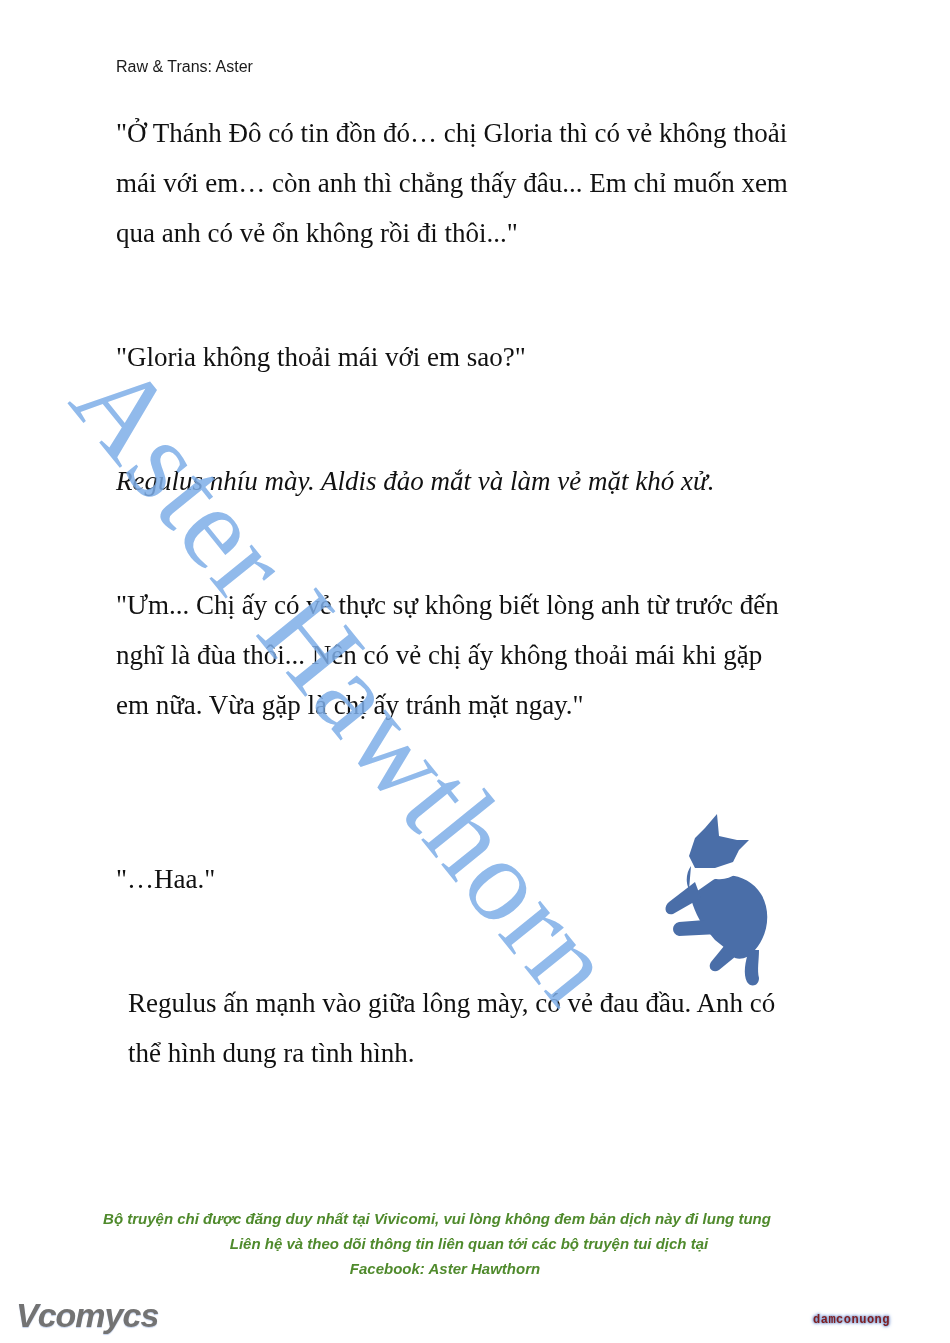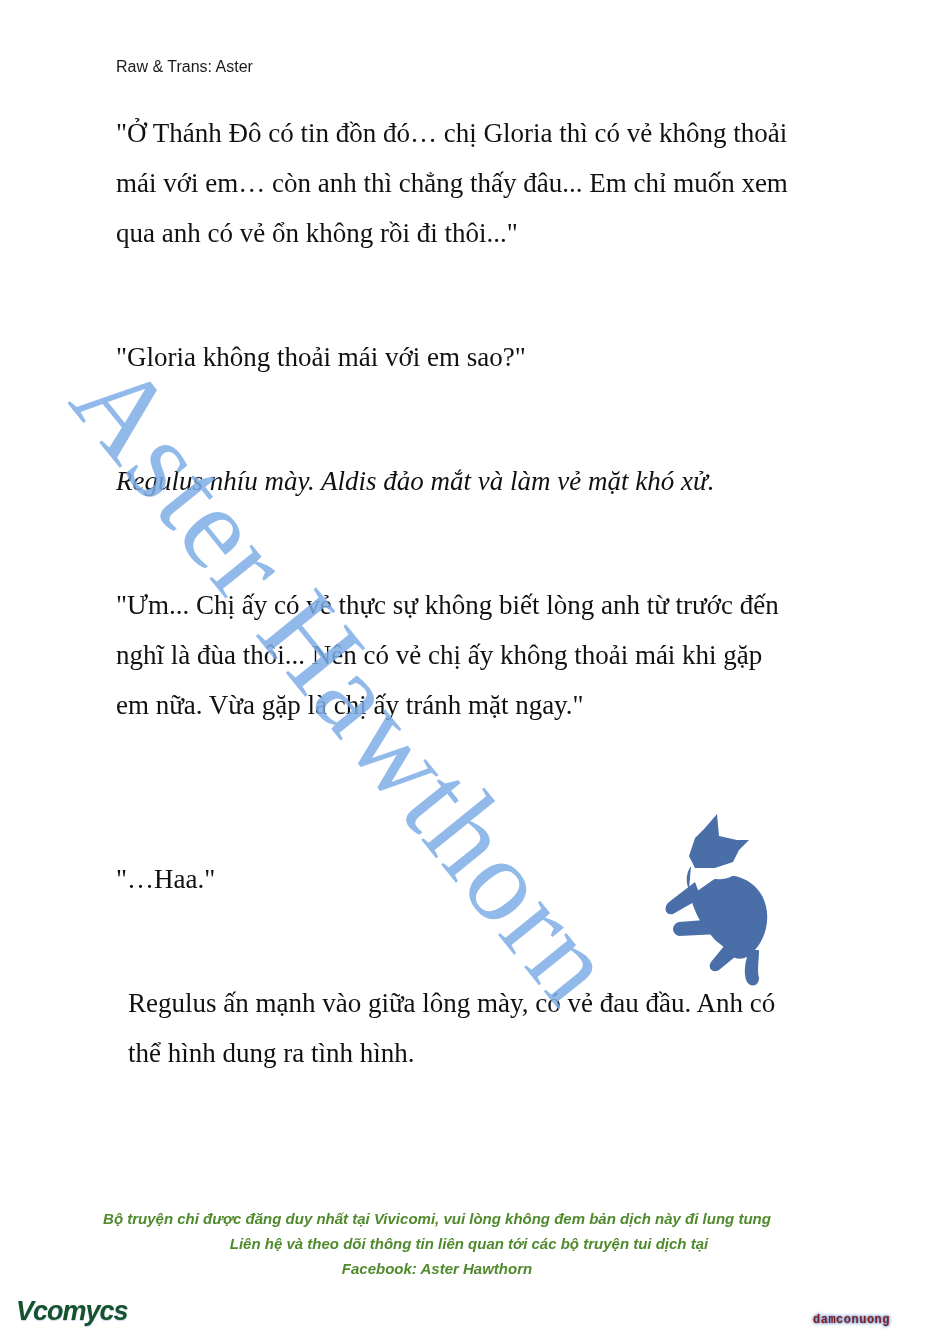--- a/index.html
+++ b/index.html
@@ -64,24 +64,24 @@
       font-size: 15px;
       font-weight: bold;
       font-style: italic;
       color: #4f8a2c;
     }
     .logo-vcomycs {
       position: absolute;
       left: 16px;
       top: 1296px;
       font-family: "Liberation Sans", sans-serif;
-      font-size: 27px;
+      font-size: 34px;
       font-weight: bold;
       font-style: italic;
-      color: #14532d;
+      color: #737373;
       letter-spacing: -1px;
       text-shadow: 0 1px 1px #c5d2ec;
     }
     .logo-damconuong {
       position: absolute;
       left: 813px;
       top: 1313px;
       font-family: Liberation Mono, monospace;
       font-size: 12px;
       font-weight: bold;
@@ -144,18 +144,18 @@
       <path d="M74 130 L56 152 C52 158 58 164 64 160 L86 142 Z"></path>
 
       <path d="M94 140 C90 152 88 164 92 172 C96 178 104 176 104 168 C102 160 104 150 104 140 Z"></path>
     </g>
 
     <path d="M50 62 C56 68 70 70 80 62" stroke="#ffffff" stroke-width="4" fill="none" stroke-linecap="round"></path>
   </svg>
 
   <div class="footer" style="top:1210px;">Bộ truyện chỉ được đăng duy nhất tại Vivicomi, vui lòng không đem bản dịch này đi lung tung</div>
   <div class="footer" style="top:1235px;padding-left:32px;">Liên hệ và theo dõi thông tin liên quan tới các bộ truyện tui dịch tại</div>
-  <div class="footer" style="top:1260px;">Facebook: Aster Hawthorn</div>
+  <div class="footer" style="top:1260px;margin-left:8px;">Facebook: Aster Hawthorn</div>
 
   <div class="logo-vcomycs">Vcomycs</div>
   <div class="logo-damconuong">damconuong</div>
 
 </div>
 
 </body></html>

